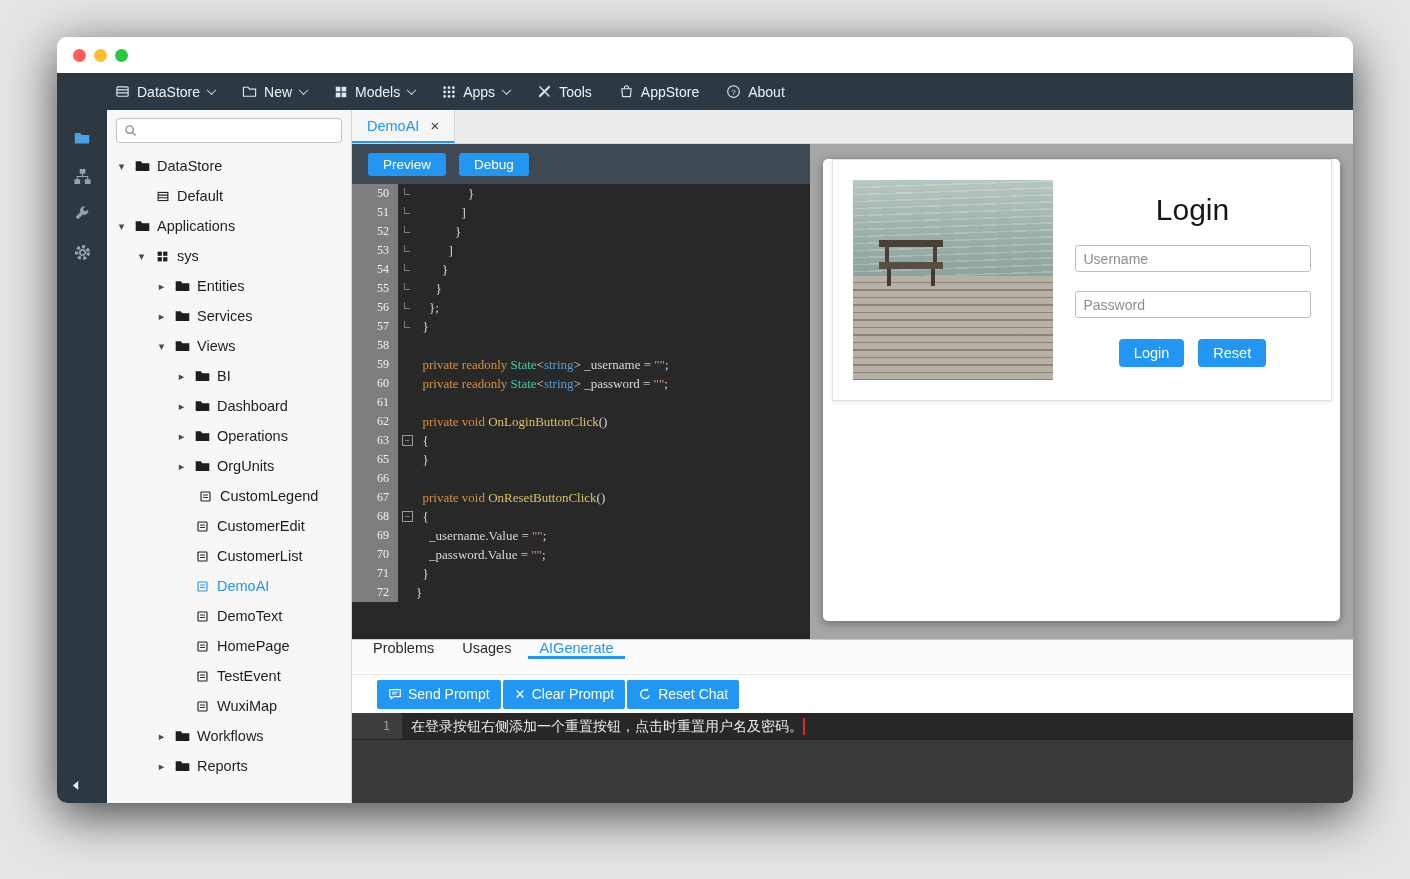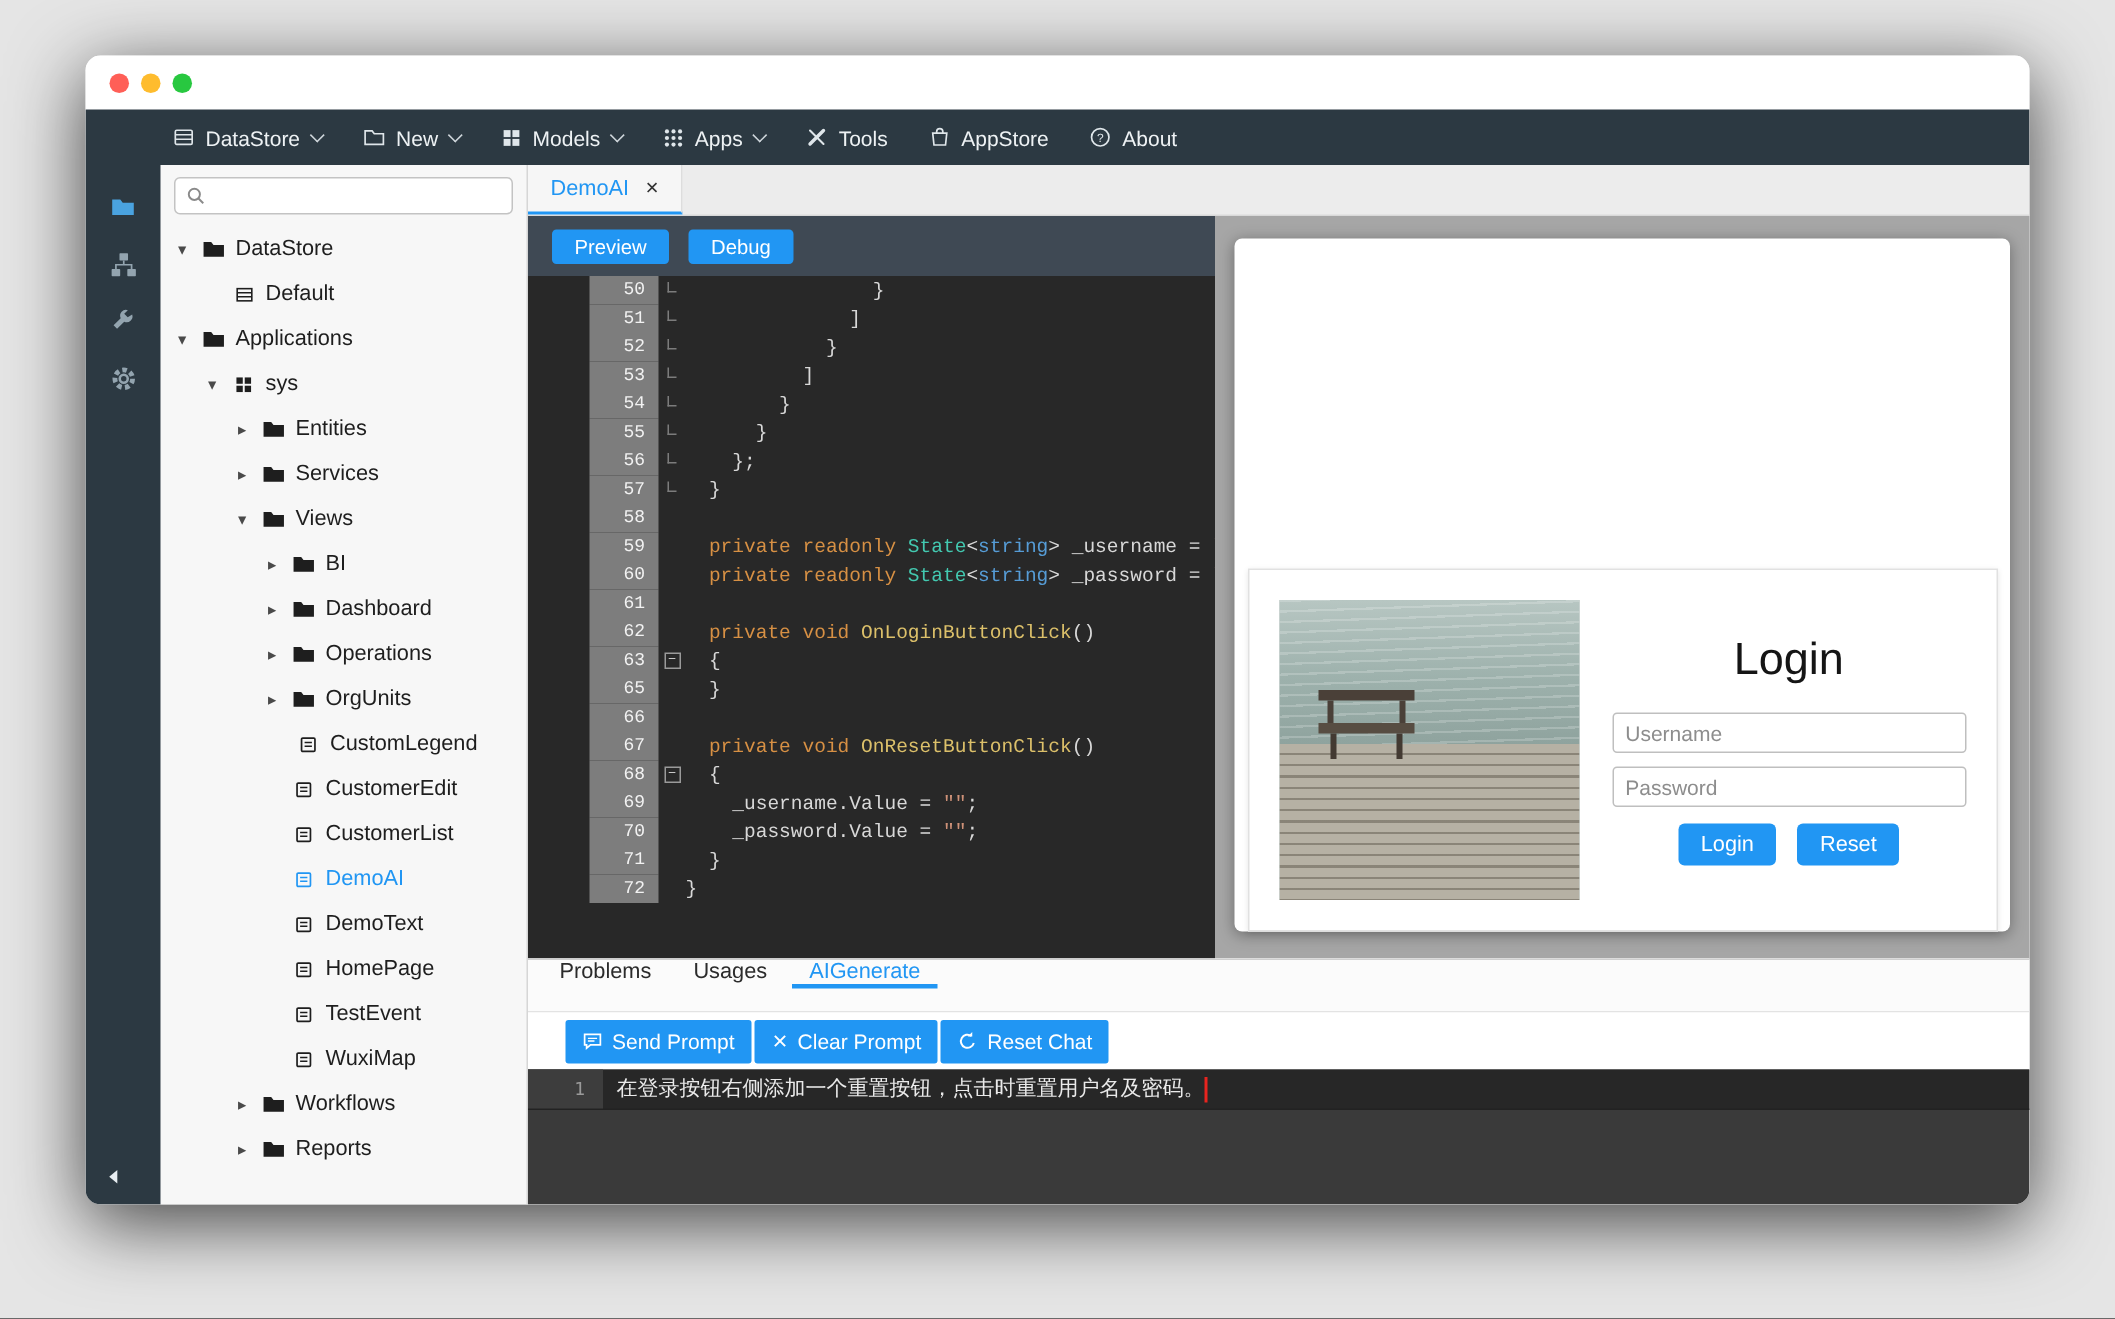--- a/index.html
+++ b/index.html
@@ -55,55 +55,55 @@
          font-size:14.5px; border-right:1px solid #ddd; border-bottom:2px solid #2196f3; cursor:pointer; }
   .tab-close { color:#333; font-size:15px; cursor:pointer; }
 
   .split { height:495px; display:flex; flex:0 0 495px; }
 
   
   .editor { width:458px; flex:0 0 458px; background:#282828; display:flex; flex-direction:column; }
   .editor-toolbar { height:40px; background:#3f4954; display:flex; align-items:center; gap:13px; padding-left:16px; flex:0 0 40px; }
   .tool-btn { background:#2196f3; color:#fff; border:none; border-radius:3px; font-size:13.5px;
               padding:4px 15px; cursor:pointer; font-family:inherit; }
-  .code-area { flex:1; overflow:hidden; font-family:Liberation Mono, monospace; font-size:13px;padding-left:41px; }
+  .code-area { flex:1; overflow:hidden; font-family:Liberation Serif, serif; font-size:13px; }
   .code-line { display:flex; height:19px; line-height:19px; }
   .ln { width:46px; flex:0 0 46px; background:#7d7d7d; color:#f2f2f2; text-align:right; padding-right:9px; font-size:12px; }
   .fold { width:18px; flex:0 0 18px; display:flex; align-items:center; justify-content:center; }
   .foldbox { width:11px; height:11px; border:1px solid #9a9a9a; color:#cfcfcf; font-size:9px;
              display:flex; align-items:center; justify-content:center; line-height:1; }
   .foldend { width:6px; height:7px; border-left:1px solid #7c7c7c; border-bottom:1px solid #7c7c7c; margin-top:-5px; }
   .code { white-space:pre; color:#d8d8d8; }
   .tk-k { color:#d79044; } .tk-t { color:#43c9b0; } .tk-b { color:#569cd6; }
   .tk-s { color:#ce9178; } .tk-c { color:#57a64a; } .tk-m { color:#dcc06a; } .tk-p { color:#d8d8d8; }
 
   
   .preview { flex:1; background:#a6a6a6; padding:15px 13px 18px; display:flex; }
   .canvas-card { flex:1; background:#fff; border-radius:5px; box-shadow:0 2px 10px rgba(0,0,0,.35);
-                 display:flex; align-items:flex-end; justify-content:center; }
+                 display:flex; align-items:flex-start; justify-content:center; }
   .login-panel { width:500px; border:1px solid #e1e1e1; box-shadow:0 1px 4px rgba(0,0,0,.10);
                  padding:20px; display:flex; gap:22px; background:#fff; }
   .photo { width:200px; height:200px; flex:0 0 200px; position:relative; overflow:hidden; background:#9fb0ac; }
   .photo .water { position:absolute; left:0; right:0; top:0; height:96px;
                   background:linear-gradient(180deg,#b7c6c2 0%,#9db1ac 55%,#8fa39e 100%); }
   .photo .water::after { content:""; position:absolute; inset:0;
                   background:repeating-linear-gradient(178deg, rgba(255,255,255,.20) 0 1.5px, rgba(255,255,255,0) 1.5px 7px); }
   .photo .deck { position:absolute; left:0; right:0; top:96px; bottom:0; background:#b6b1a4; }
   .photo .deck::after { content:""; position:absolute; inset:0;
                   background:repeating-linear-gradient(180deg, rgba(0,0,0,0) 0 6px, rgba(84,78,66,.45) 6px 7.5px); }
   .bench { position:absolute; left:26px; top:60px; width:64px; height:48px; }
   .bench .back { position:absolute; top:0; left:0; right:0; height:7px; background:#4a4038; }
   .bench .post-l { position:absolute; top:7px; left:6px; width:4px; height:16px; background:#4a4038; }
   .bench .post-r { position:absolute; top:7px; right:6px; width:4px; height:16px; background:#4a4038; }
   .bench .seat { position:absolute; top:22px; left:0; right:0; height:7px; background:#574d42; }
   .bench .leg-l { position:absolute; top:29px; left:8px; width:4px; height:17px; background:#433a32; }
   .bench .leg-r { position:absolute; top:29px; right:8px; width:4px; height:17px; background:#433a32; }
   .login-form { flex:1; display:flex; flex-direction:column; justify-content:center; }
   .login-title { font-size:30px; color:#151515; text-align:center; margin-bottom:18px; font-weight:400; }
-  .fld { height:27px; border:1px solid #bfbfbf; border-radius:3px; margin-bottom:9px; padding:0 8px;
+  .fld { height:27px; border:1px solid #bfbfbf; border-radius:3px; margin-bottom:19px; padding:0 8px;
          font-size:14px; color:#333; outline:none; background:#fff; width:100%; font-family:inherit; }
   .fld::placeholder { color:#8d8d8d; }
   .btn-row { display:flex; justify-content:center; gap:14px; margin-top:2px; }
   .blue-btn { background:#2196f3; color:#fff; border:none; border-radius:4px; font-size:14.5px;
               padding:6px 15px; cursor:pointer; font-family:inherit; }
 
   
   .bottom { flex:1; display:flex; flex-direction:column; background:#fff; min-height:0; border-top:1px solid #cfcfcf; }
   .bottom-tabs { height:35px; flex:0 0 35px; display:flex; align-items:flex-start; padding-left:10px; gap:6px;
                  background:#fbfbfb; border-bottom:1px solid #e3e3e3; }

